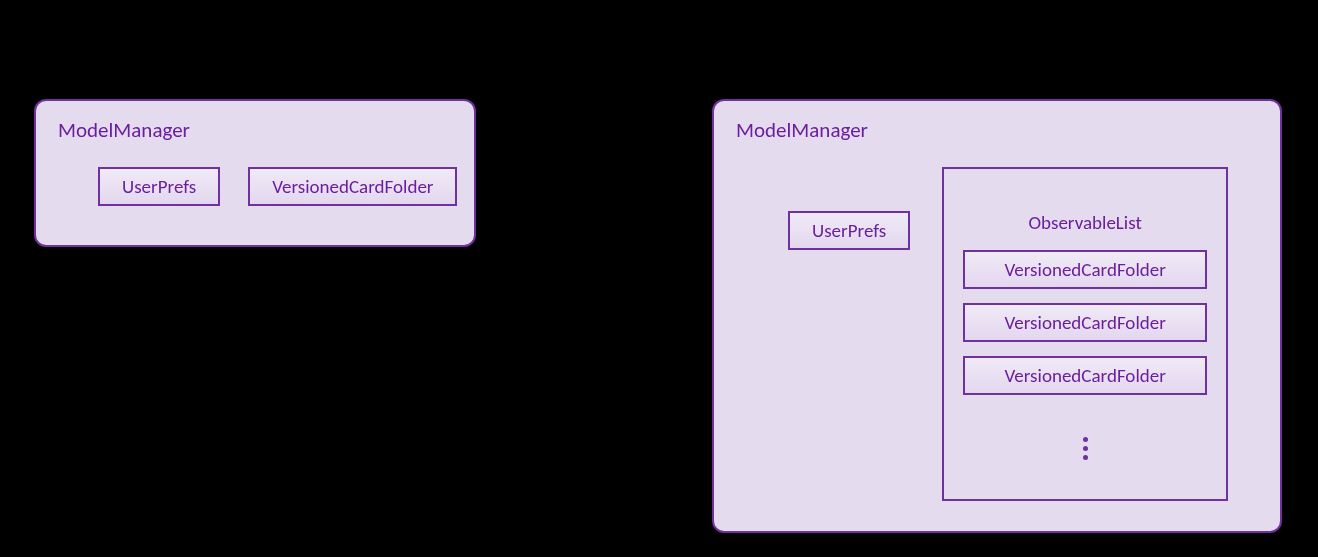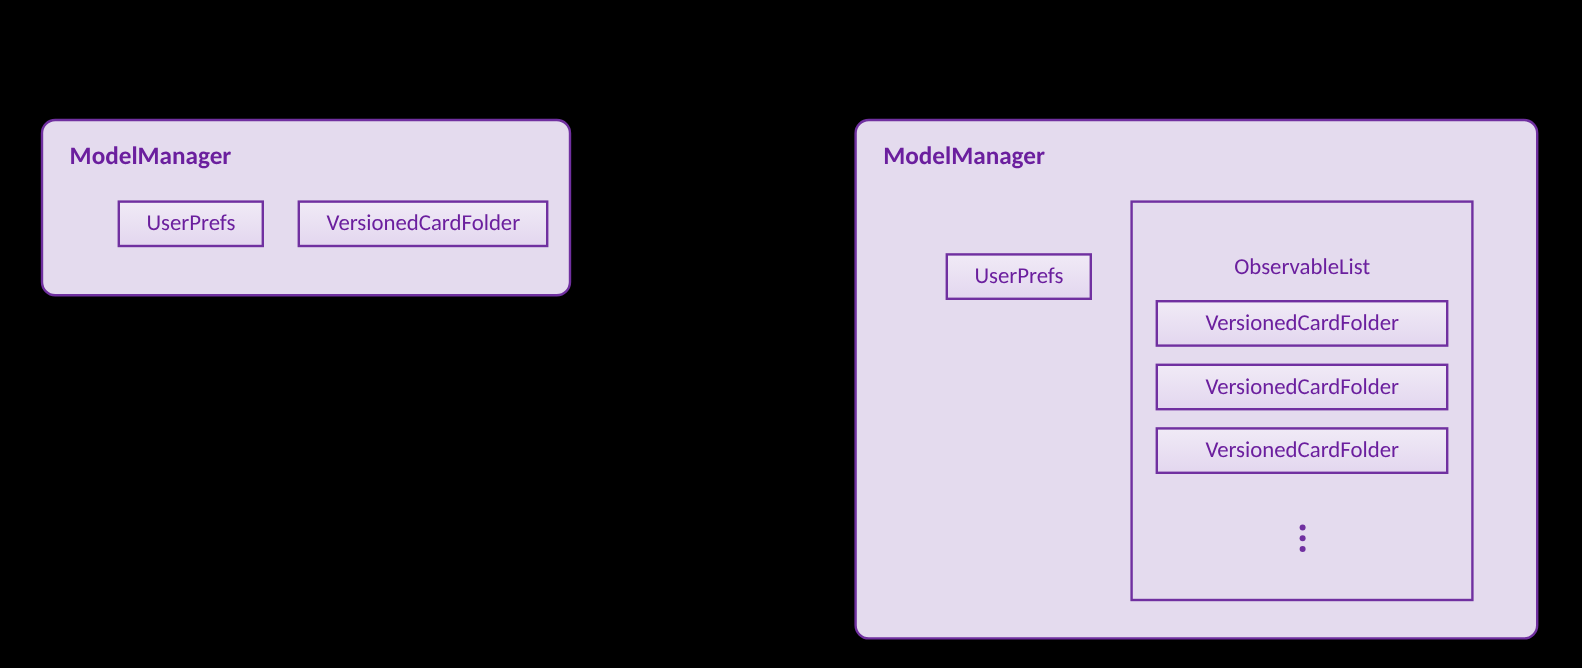--- a/index.html
+++ b/index.html
@@ -31,21 +31,21 @@
       top: 99px;
       width: 570px;
       height: 434px;
       background: #E4DBEE;
       border: 2px solid #7030A0;
       border-radius: 12px;
       padding: 16px 22px;
     }
     .panel-title {
       color: #6B1F9E;
-      font-weight: bold;
+      font-weight: normal;
       font-size: 21px;
       margin-bottom: 24px;
     }
     .row {
       display: flex;
       gap: 28px;
       align-items: flex-start;
       padding-left: 40px;
     }
     .small-box {

